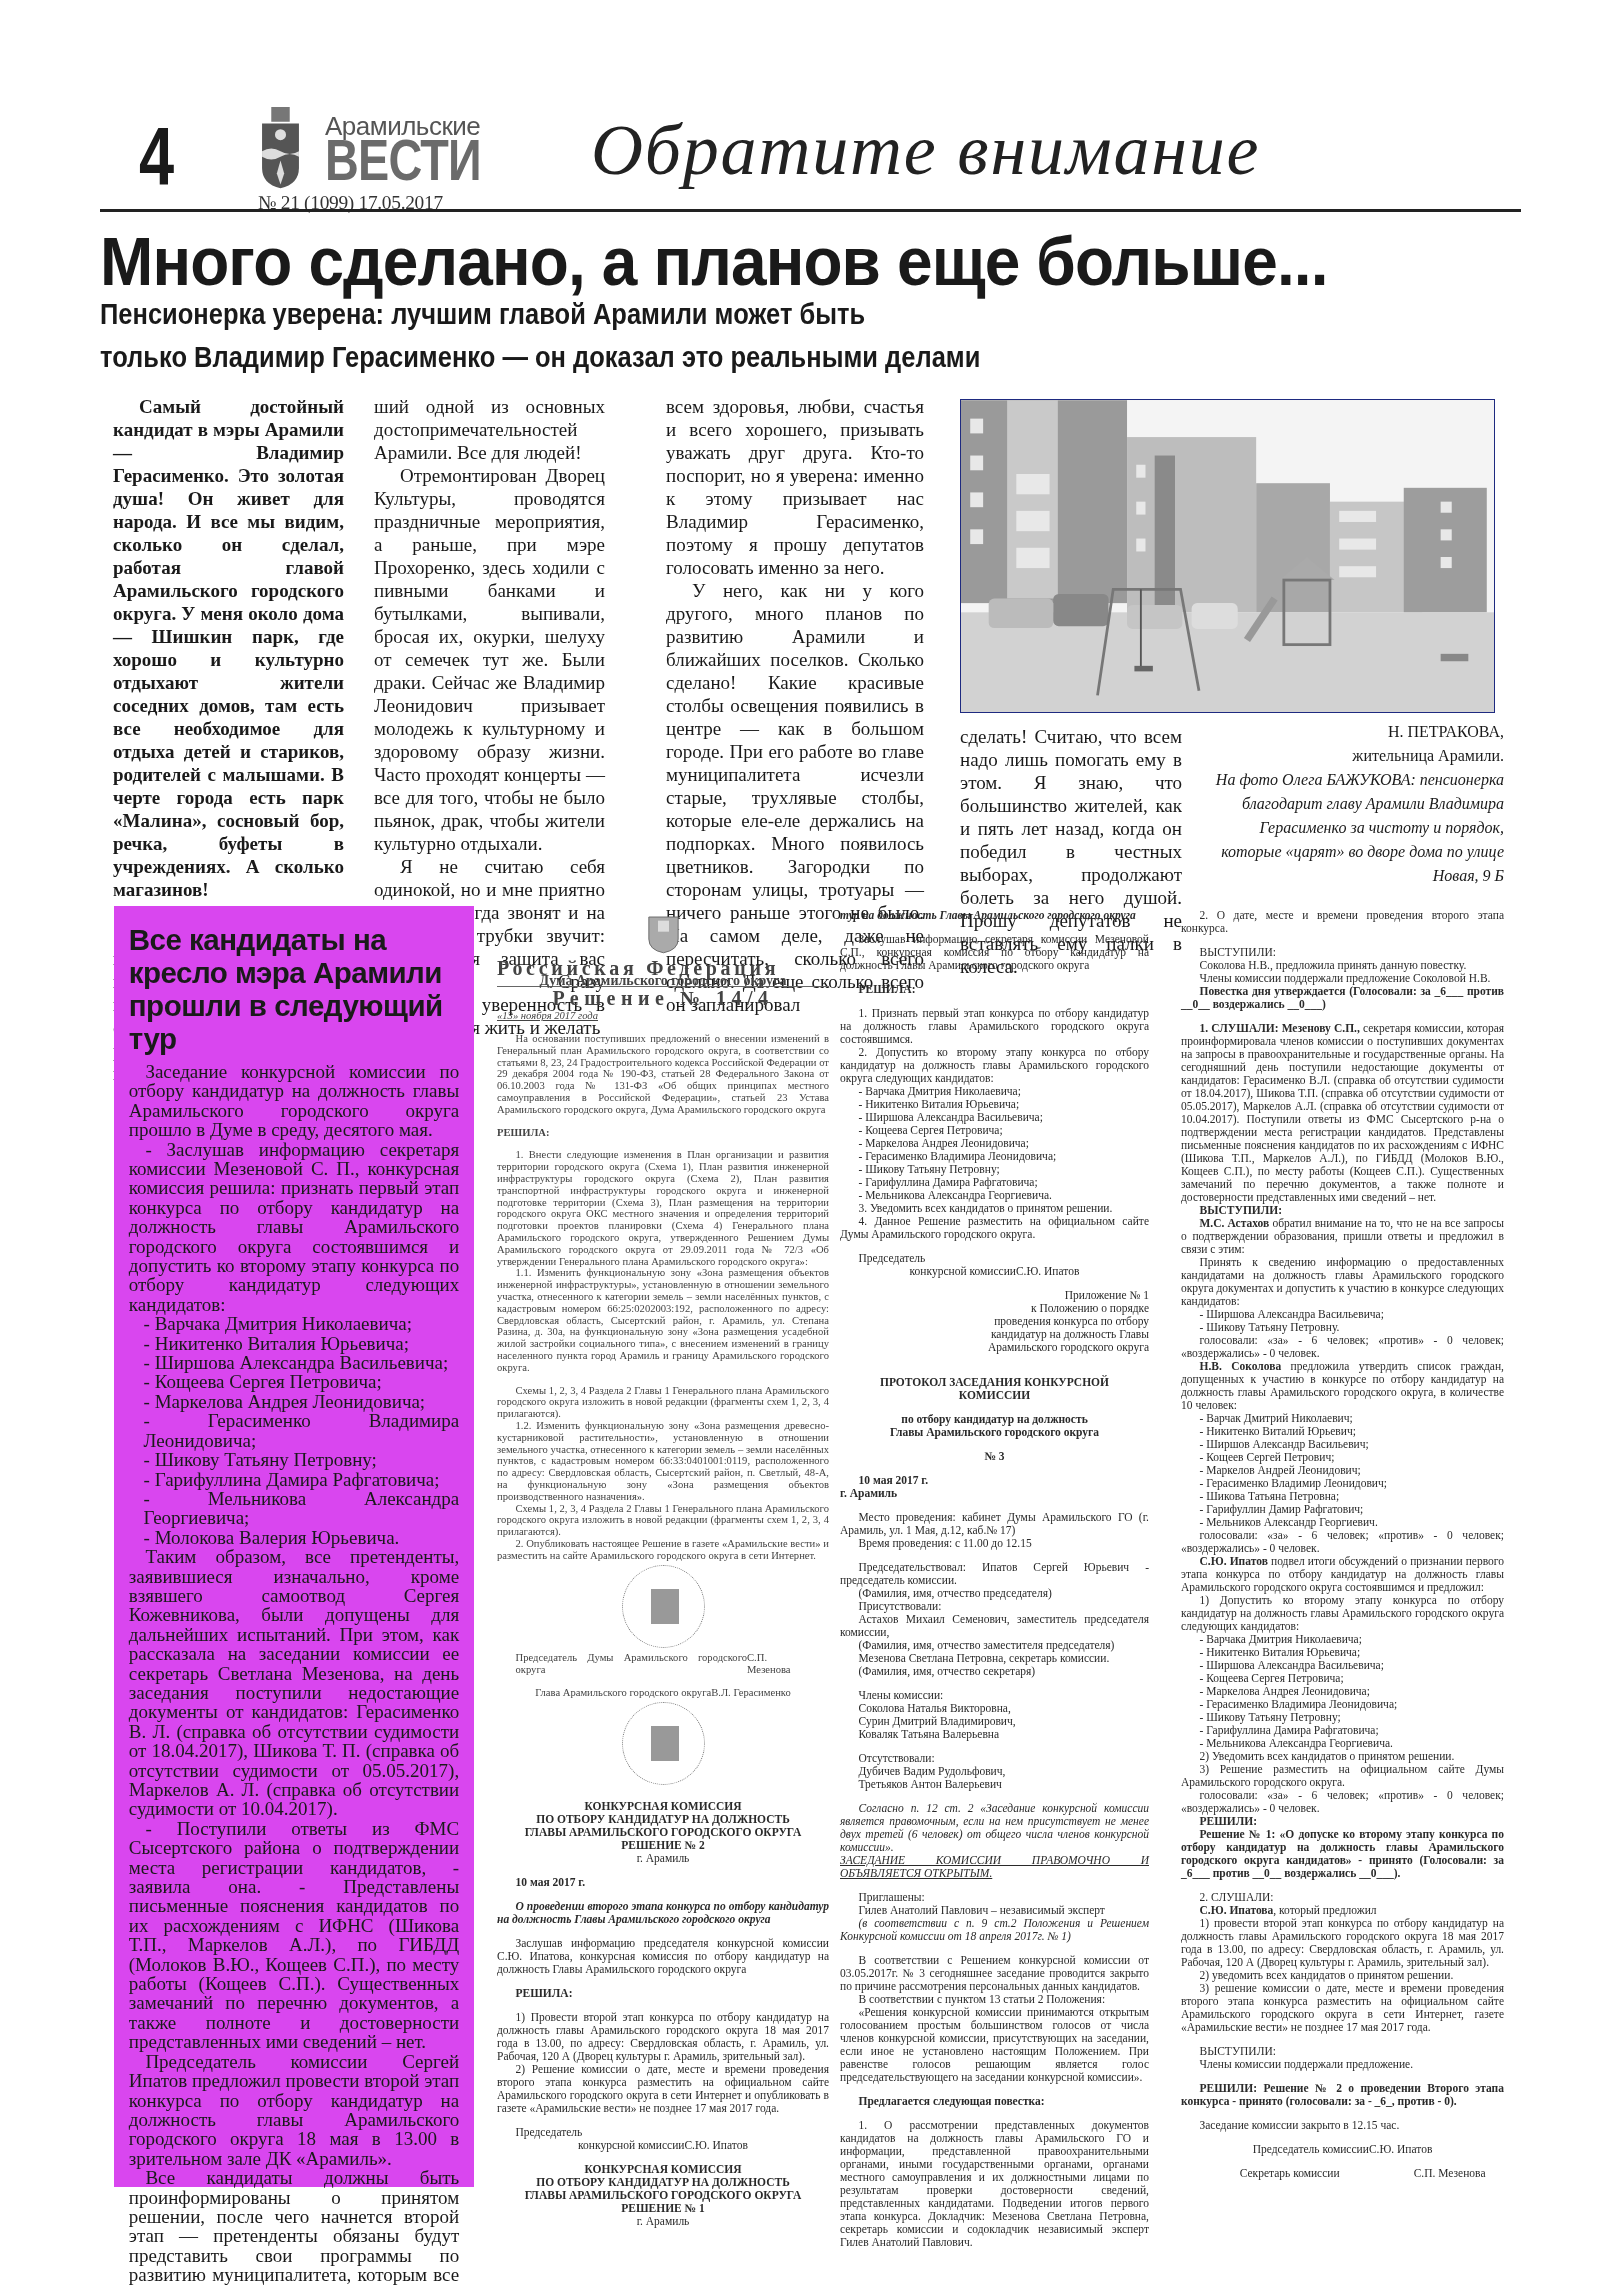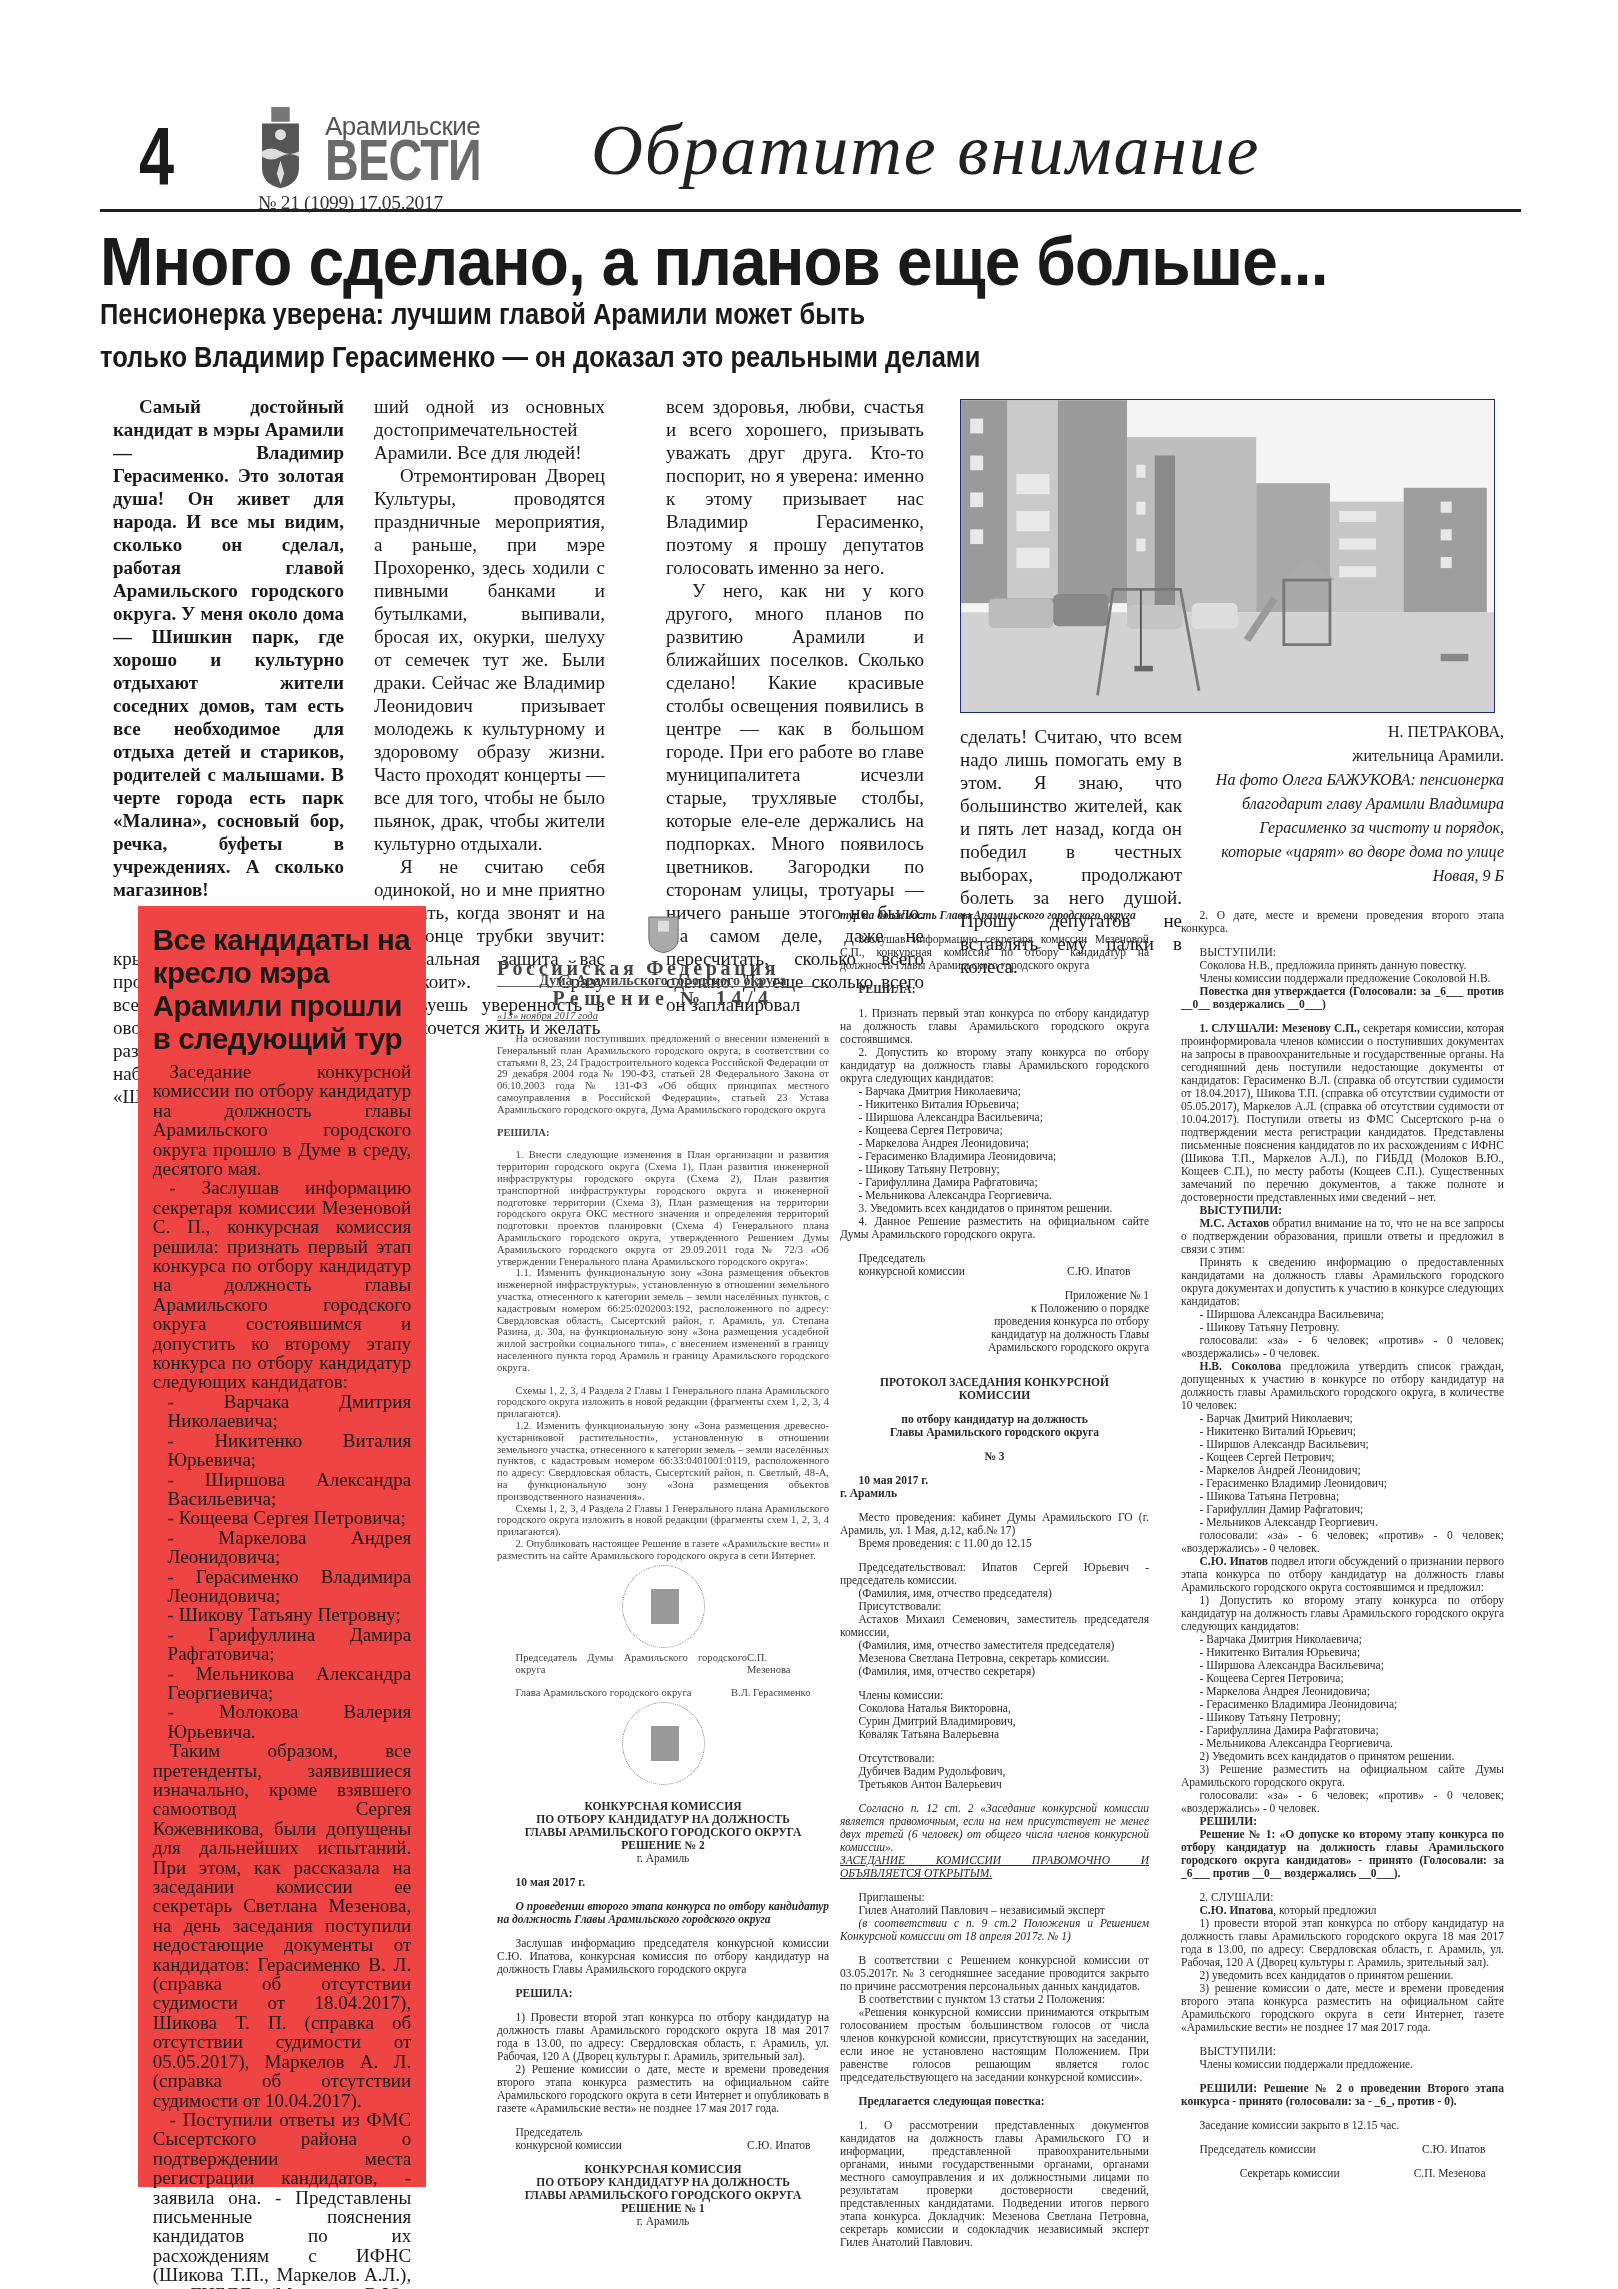--- a/index.html
+++ b/index.html
@@ -21,35 +21,35 @@
 
   .col { position: absolute; font-size: 19px; line-height: 23px; text-align: justify; hyphens: auto; }
   .col p { text-indent: 26px; }
   .lead { font-weight: bold; }
   .gap { height: 23px; }
 
   .photo { position: absolute; left: 960px; top: 399px; width: 535px; height: 314px; border: 1.8px solid #1e2a80; overflow: hidden; background: #f3f3f3; }
   .byline-block { position: absolute; left: 1209px; top: 720px; width: 295px; text-align: right; font-size: 16px; line-height: 24px; }
   .byline-block .caption { font-style: italic; }
 
-  .sidebar { position: absolute; left: 114px; top: 906px; width: 288px; height: 1281px; background: #ef4444; padding: 16.6px 14.8px 0 14.8px; margin-left: 24px; }
+  .sidebar { position: absolute; left: 114px; top: 906px; width: 360px; height: 1281px; background: #d946ef; padding: 16.6px 14.8px 0 14.8px; }
   .sidebar h2 { font-family: "Liberation Sans", sans-serif; font-weight: bold; font-size: 29.5px; line-height: 33px; margin-bottom: 7.4px; letter-spacing: -0.5px; }
   .sidebar .txt { font-size: 19px; line-height: 19.4px; text-align: justify; }
   .sidebar .txt p { text-indent: 16.6px; }
   .sidebar ul { list-style: none; padding-left: 14.8px; }
 
   .doc { position: absolute; font-size: 11.5px; line-height: 13px; text-align: justify; color: #2a2a2a; }
   .doc p { text-indent: 18.5px; }
   .doc .c { text-align: center; text-indent: 0; }
   .doc .b { font-weight: bold; }
   .doc .i { font-style: italic; }
   .doc .r { text-align: right; text-indent: 0; }
   .doc ul { list-style: none; padding-left: 18.5px; }
   .doc .sp { height: 11px; }
-  .doc .signrow { display: flex; justify-content: space-between; padding: 0 18.5px; text-indent: 0; }
+  .doc .signrow { display: flex; justify-content: center; padding: 0 18.5px; text-indent: 0; }
   .scan { color: #444; font-size: 10.6px; line-height: 11.8px; }
   .scan-title { font-size: 20px; letter-spacing: 3.7px; font-weight: bold; }
   .scan-title2 { font-size: 14px; text-align: center; font-weight: bold; border-bottom: 0.9px solid #666; }
   .scan-reshenie { font-size: 20px; letter-spacing: 5.5px; text-align: center; font-weight: bold; margin: 5.5px 0; font-family: Liberation Serif, serif; }
   .stamp { width: 83px; height: 83px; border-radius: 50%; border: 1.8px dotted #777; margin: 3.7px auto; position: relative; }
   .stamp::after { content: ""; position: absolute; left: 28px; top: 23px; width: 28px; height: 35px; background: #999; }
   .u { text-decoration: underline; }
 </style>
 </head>
 <body>

